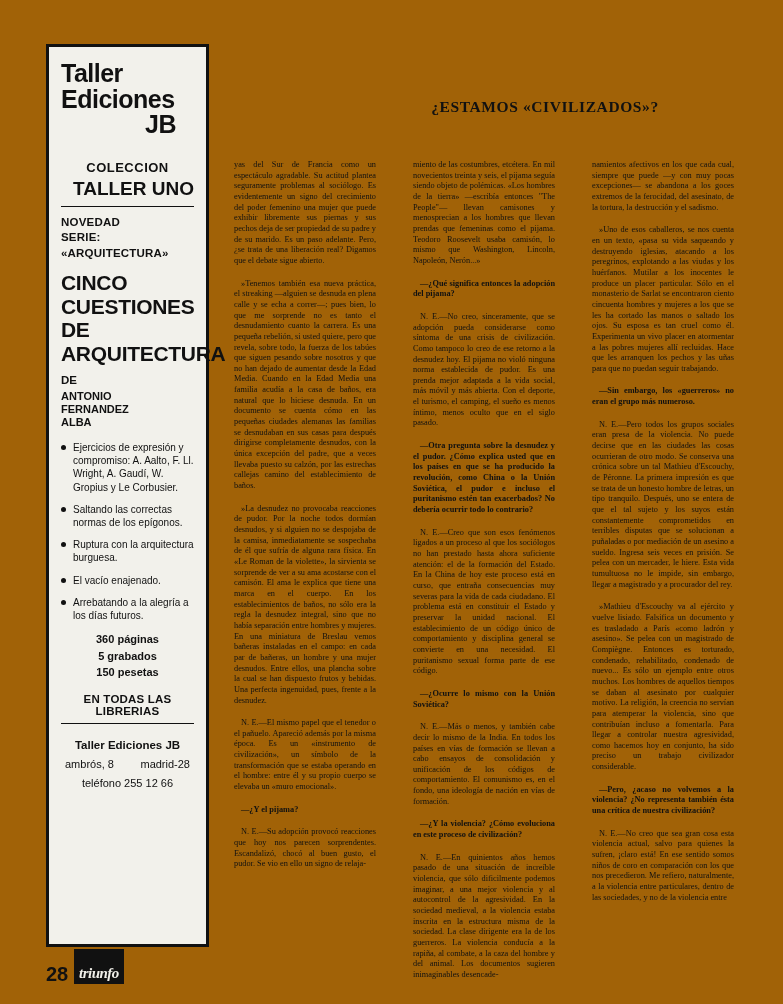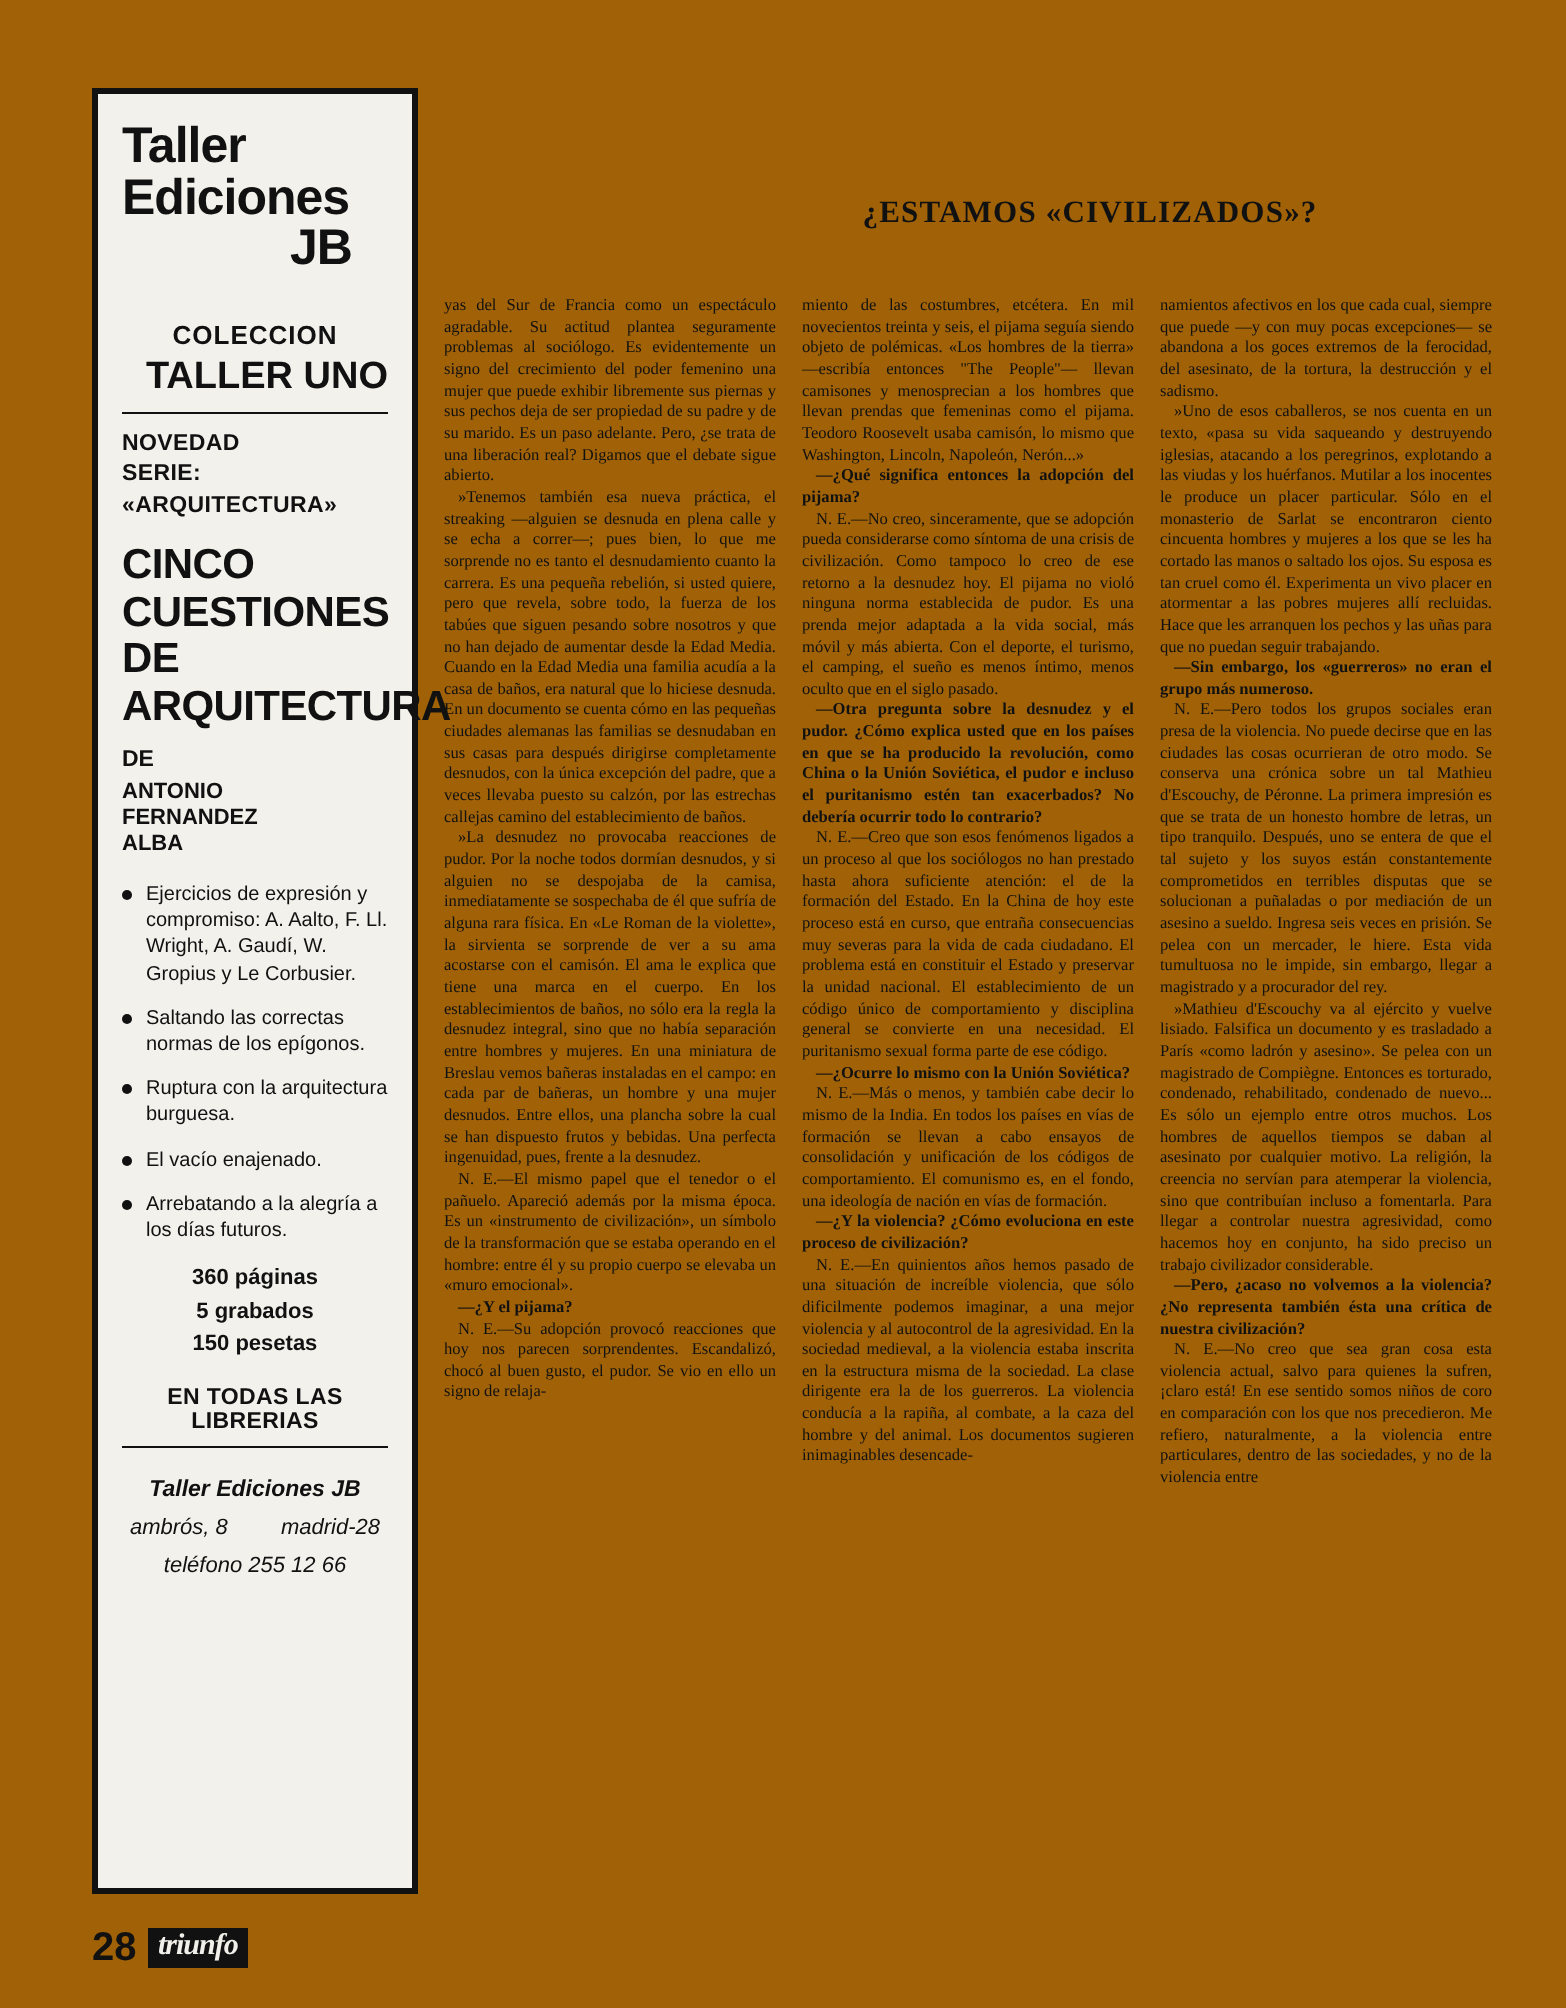--- a/index.html
+++ b/index.html
@@ -122,21 +122,20 @@
     text-align:center;
     margin-top:12px;
     letter-spacing:0.2px;
   }
   .ad-foot{
     font-family:"Liberation Sans", sans-serif;
     font-size:11px;
     text-align:center;
     margin-top:12px;
     line-height:1.7;
-    font-style:italic;
   }
   .ad-foot .b{font-weight:bold;font-size:11.5px;}
   .ad-foot .addr{display:flex;justify-content:space-between;padding:0 4px;}
 
   
   .headline{
     position:absolute;
     left:330px; top:98px;
     width:430px;
     text-align:center;
@@ -153,21 +152,21 @@
     gap:13px;
   }
   .col{
     width:166px;
     font-size:8.3px;
     line-height:1.285;
     text-align:justify;
     hyphens:auto;
     -webkit-hyphens:auto;
   }
-  .col p{margin:0;text-indent:7px;}
+  .col p{margin:12px;text-indent:7px;}
   .col p.noind{text-indent:0;}
   .col p.b{font-weight:bold;}
 
   
   .pagenum{
     position:absolute;
     left:46px; bottom:18px;
     font-family:"Liberation Sans", sans-serif;
     font-weight:bold;
     font-size:20px;
@@ -175,21 +174,21 @@
   .masthead{
     position:absolute;
     left:74px; bottom:20px;
     font-family:"Liberation Serif", serif;
     font-weight:bold;
     font-style:italic;
     font-size:15px;
     letter-spacing:-0.5px;
     background:#111;
     color:#f0efe9;
-    padding:1px 5px 2px 5px;
+    padding:16px 5px 2px 5px;
   }
 </style>
 </head>
 <body>
 
 <div class="page">
 
   <div class="ad">
     <div class="ad-brand">
       <span class="l1">Taller</span>

